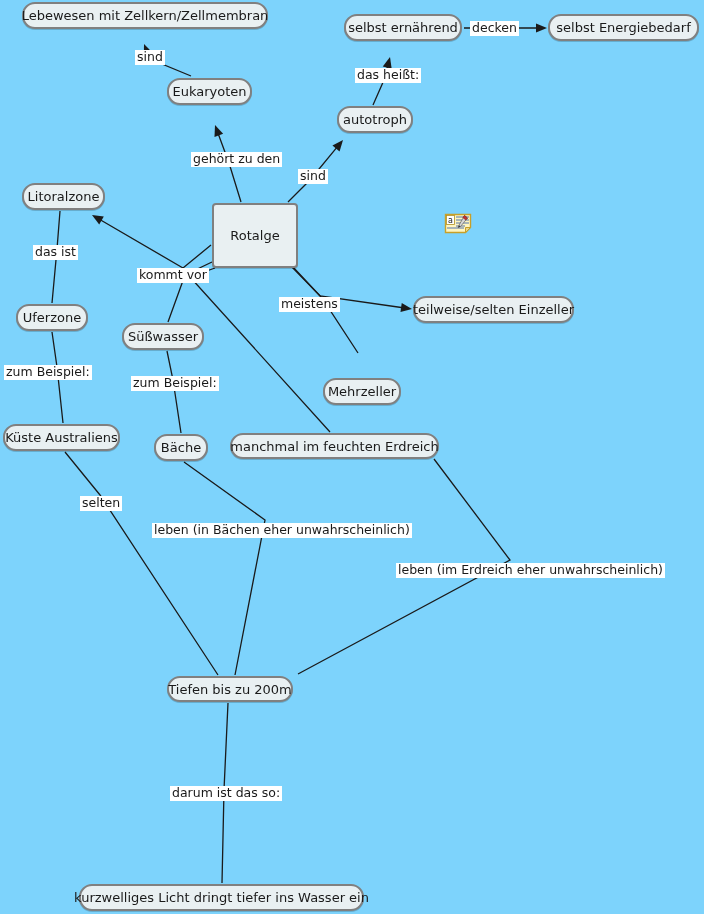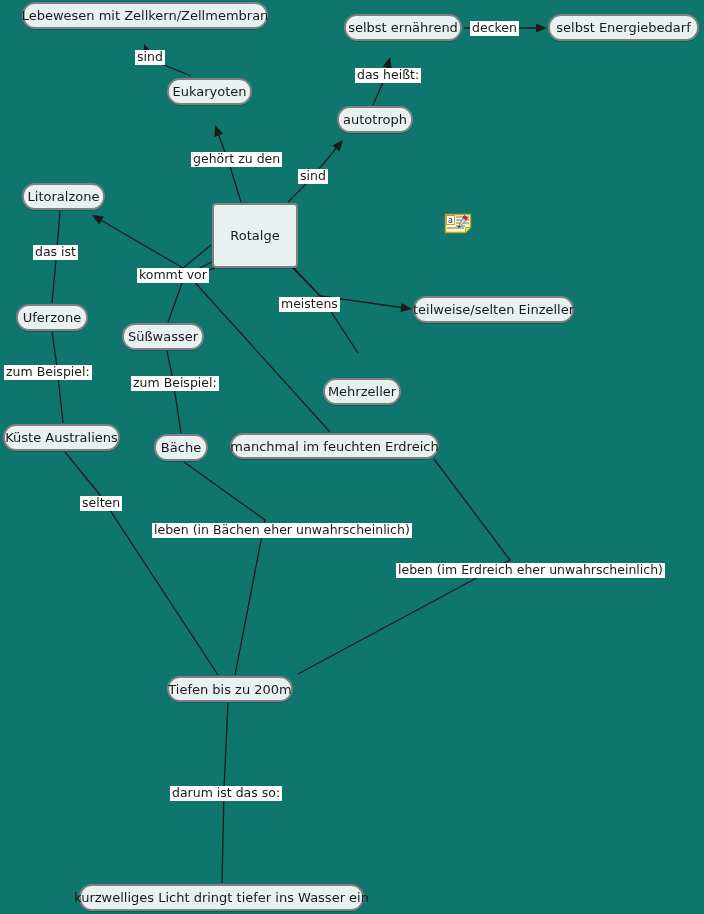--- a/index.html
+++ b/index.html
@@ -5,21 +5,21 @@
 <style>
   html, body {
     margin: 0;
     padding: 0;
     background: #ffffff;
   }
   #canvas {
     position: relative;
     width: 704px;
     height: 914px;
-    background: #0f766e;
+    background: #7dd3fc;
     overflow: hidden;
     font-family: "DejaVu Sans", "Liberation Sans", sans-serif;
   }
   #edge-layer {
     position: absolute;
     left: 0;
     top: 0;
     width: 704px;
     height: 914px;
     pointer-events: none;

